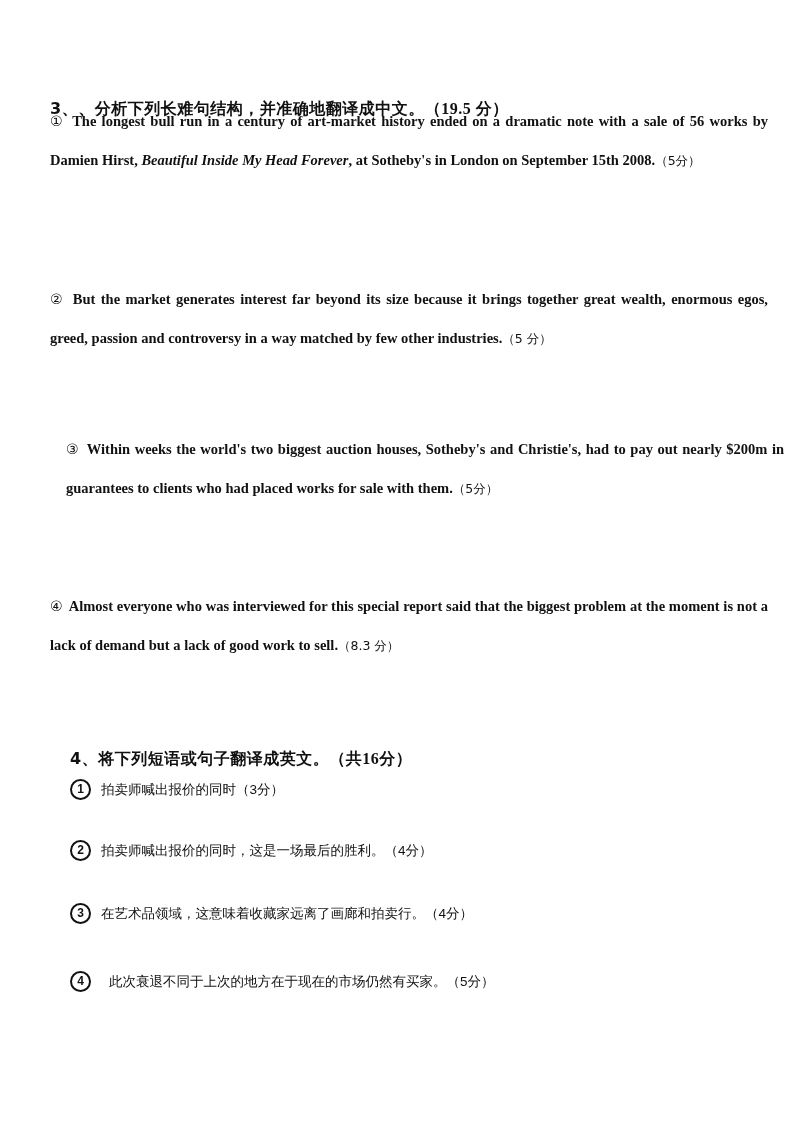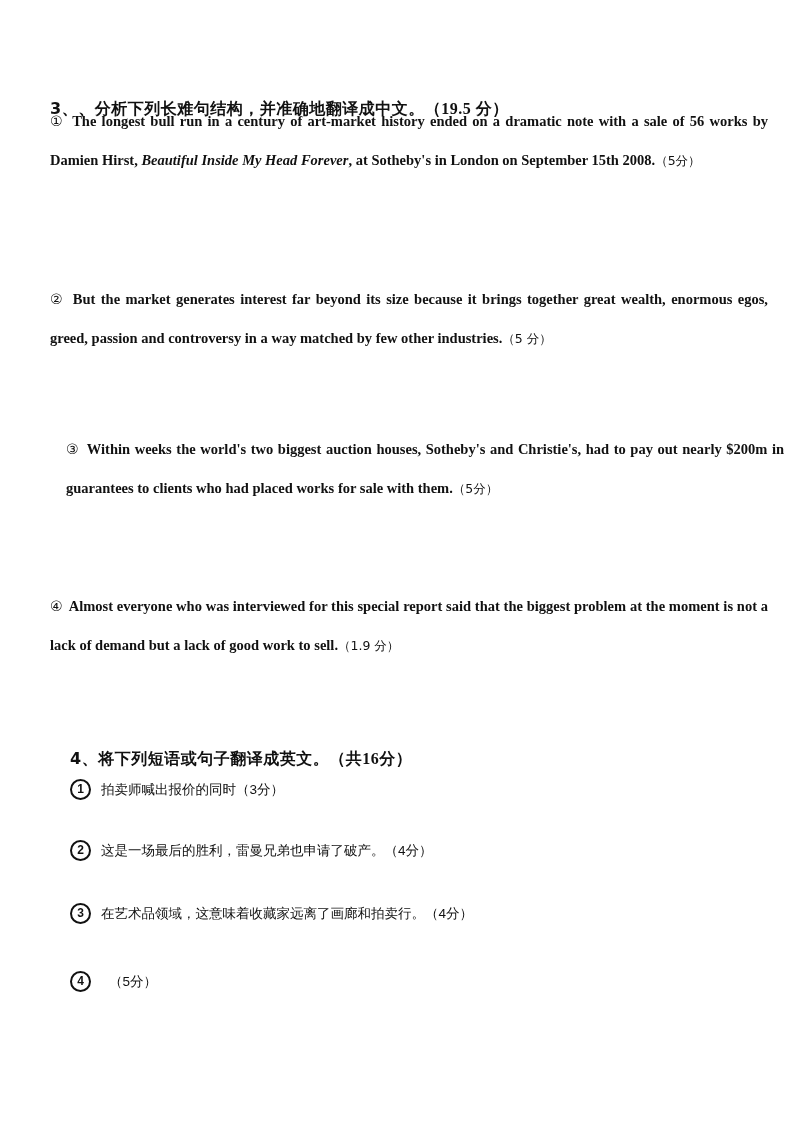--- a/index.html
+++ b/index.html
@@ -90,46 +90,47 @@
 <div class="abs answer-space" style="top:340px; height:90px;"></div>
 
 <div class="abs en-item" style="top:430px;margin-left:16px;">
   <span class="num">③</span>
   <span>Within weeks the world's two biggest auction houses, Sotheby's and Christie's, had to pay out nearly $200m in guarantees to clients who had placed works for sale with them.</span><span class="pts">（5分）</span>
 </div>
 <div class="abs answer-space" style="top:490px; height:95px;"></div>
 
 <div class="abs en-item" style="top:587px;">
   <span class="num">④</span>
-  <span>Almost everyone who was interviewed for this special report said that the biggest problem at the moment is not a lack of demand but a lack of good work to sell.</span><span class="pts">（1.9 分）</span>
+  <span>Almost everyone who was interviewed for this special report said that the biggest problem at the moment is not a lack of demand but a lack of good work to sell.</span><span class="pts">（8.3 分）</span>
 </div>
 <div class="abs answer-space" style="top:645px; height:95px;"></div>
 
 <div class="abs heading" style="left:70px; top:749px;text-align:center;">
   <span>4、将下列短语或句子翻译成英文。</span><span class="score">（共16分）</span>
 </div>
 
 <div class="abs zh-item" style="top:779px;">
   <span class="circle-num">1</span>
   <span>拍卖师喊出报价的同时</span>
     <span class="pts">（3分）</span>
 </div>
 <div class="abs answer-space" style="top:805px; height:30px;"></div>
 
 <div class="abs zh-item" style="top:840px;">
   <span class="circle-num">2</span>
-  <span>这是一场最后的胜利，雷曼兄弟也申请了破产。</span>
+  <span>拍卖师喊出报价的同时，这是一场最后的胜利。</span>
     <span class="pts">（4分）</span>
 </div>
 <div class="abs answer-space" style="top:866px; height:35px;"></div>
 
 <div class="abs zh-item" style="top:903px;">
   <span class="circle-num">3</span>
   <span>在艺术品领域，这意味着收藏家远离了画廊和拍卖行。</span>
     <span class="pts">（4分）</span>
 </div>
 <div class="abs answer-space" style="top:929px; height:35px;"></div>
 
 <div class="abs zh-item" style="top:971px;">
   <span class="circle-num" style="margin-right:18px;">4</span>
+  <span>此次衰退不同于上次的地方在于现在的市场仍然有买家。</span>
     <span class="pts">（5分）</span>
 </div>
 <div class="abs answer-space" style="top:1000px; height:120px;"></div>
 
 </body></html>

